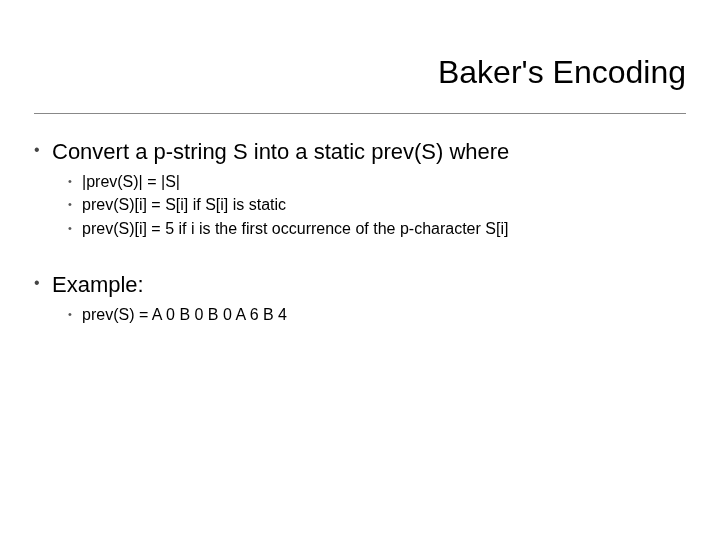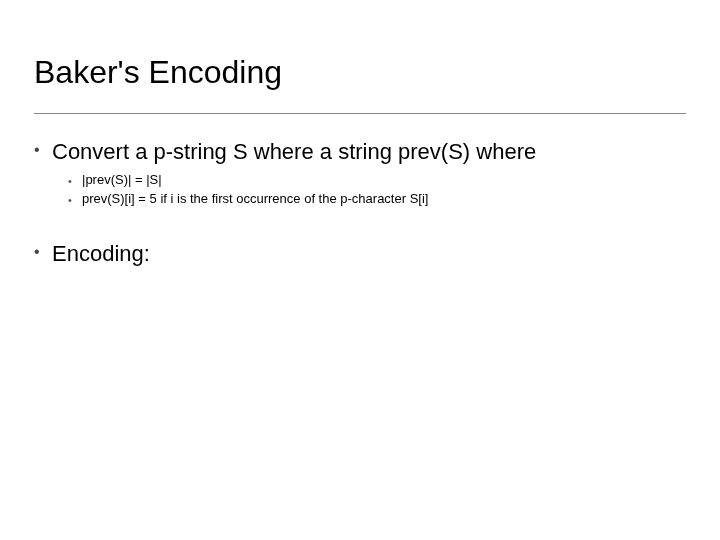--- a/index.html
+++ b/index.html
@@ -15,20 +15,21 @@
   .slide {
     width: 720px;
     height: 540px;
     padding: 24px 34px 0 34px;
     position: relative;
   }
   .title {
     font-size: 32px;
     font-weight: 400;
     margin: 30px 0 22px 0;
+    text-align: right;
   }
   .rule {
     border: none;
     border-top: 1px solid #888;
     margin: 0 0 24px 0;
   }
   .lvl1 {
     list-style: none;
     padding: 0;
     margin: 0;
@@ -47,21 +48,21 @@
     top: 2px;
     font-size: 16px;
     color: #444;
   }
   .lvl2 {
     list-style: none;
     padding: 0;
     margin: 4px 0 0 16px;
   }
   .lvl2 > li {
-    font-size: 13px;
+    font-size: 16px;
     line-height: 1.35;
     padding-left: 14px;
     position: relative;
     margin-bottom: 2px;
   }
   .lvl2 > li::before {
     content: "•";
     position: absolute;
     left: 0;
     top: 3px;
@@ -72,30 +73,32 @@
 </style>
 </head>
 <body>
 
 <div class="slide">
   <h1 class="title">Baker's Encoding</h1>
   <hr class="rule">
 
   <ul class="lvl1">
     <li>
-      <span>Convert a p-string S where a string prev(S) where</span>
+      <span>Convert a p-string S into a static prev(S) where</span>
       <ul class="lvl2">
         <li><span>|prev(S)| = |S|</span></li>
+        <li><span>prev(S)[i] = S[i] if S[i] is static</span></li>
         <li><span>prev(S)[i] = 5 if i is the first occurrence of the p-character S[i]</span></li>
       </ul>
     </li>
   </ul>
 
   <div class="gap"></div>
 
   <ul class="lvl1">
     <li>
-      <span>Encoding:</span>
+      <span>Example:</span>
       <ul class="lvl2">
+        <li><span>prev(S) = A 0 B 0 B 0 A 6 B 4</span></li>
       </ul>
     </li>
   </ul>
 </div>
 
 </body></html>

